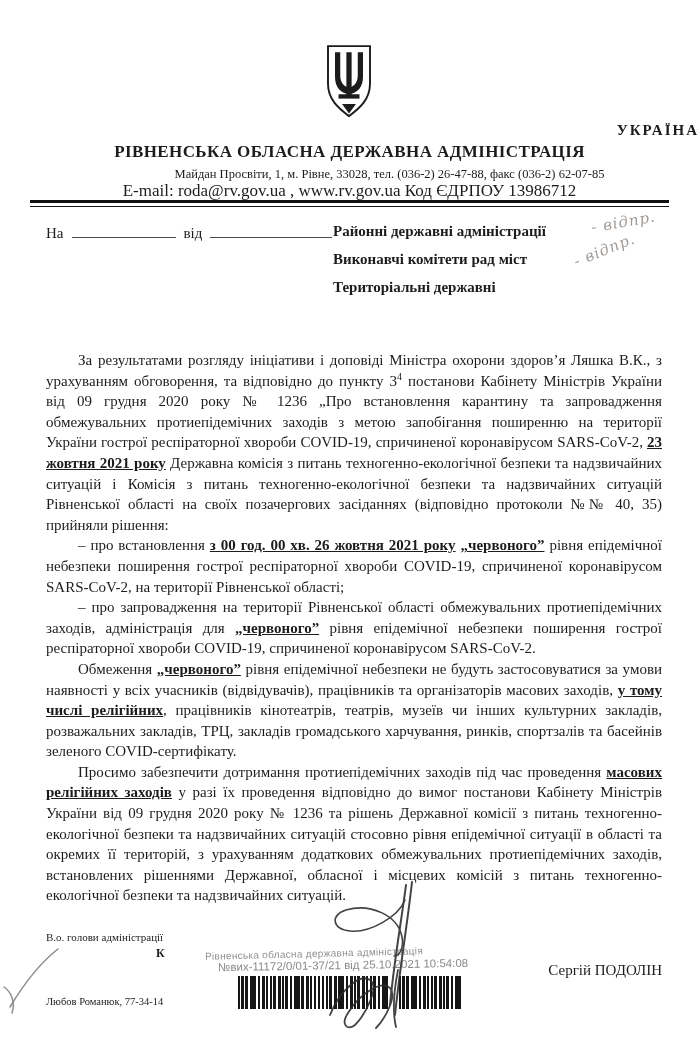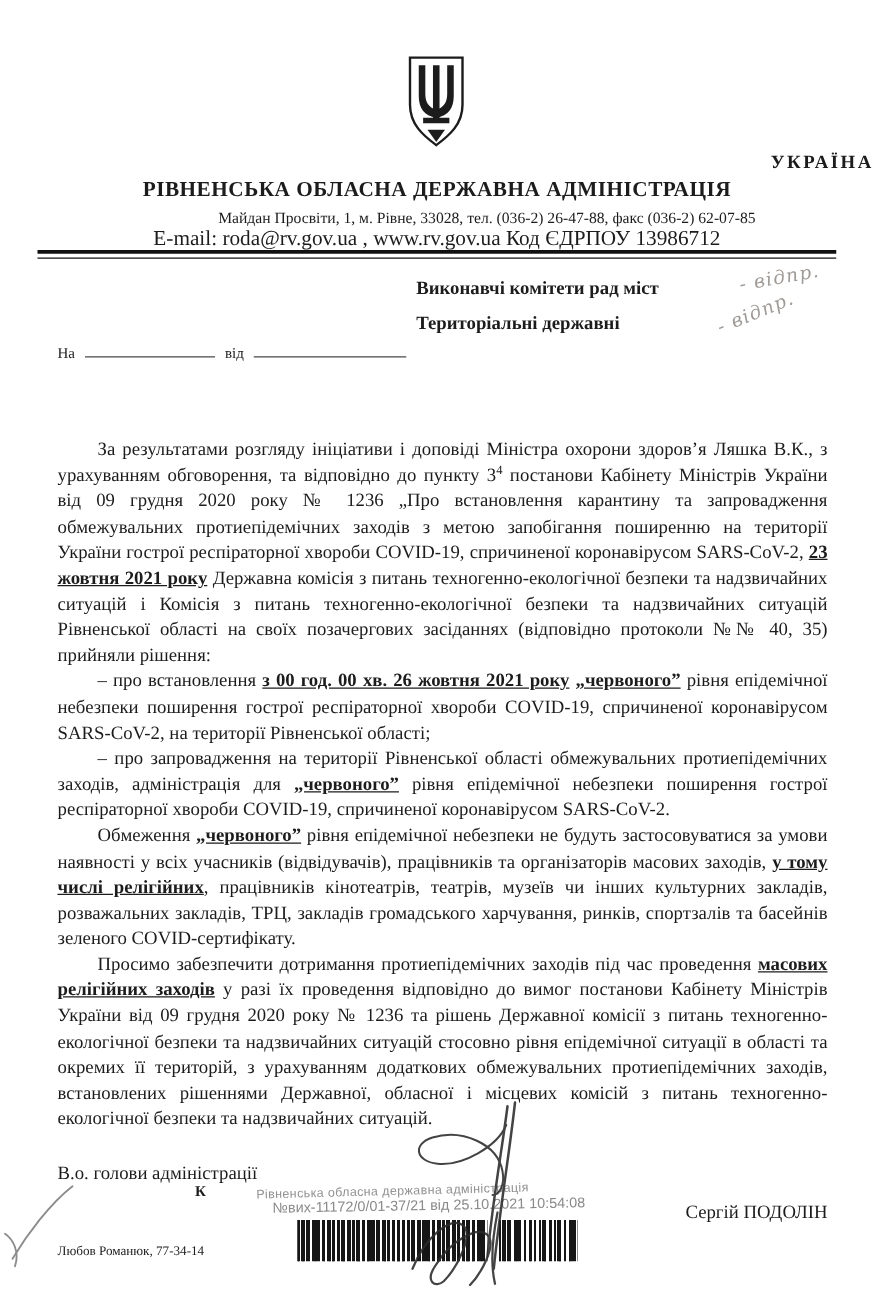--- a/index.html
+++ b/index.html
@@ -11,40 +11,40 @@
   
   .coat{top:42px;left:321px;width:56px;height:80px;}
   .country{top:122px;font-weight:bold;font-size:15px;letter-spacing:2px;text-align:right;}
   .orgname{top:142px;font-weight:bold;font-size:17px;letter-spacing:.4px;}
   .addrline{top:167px;font-size:12.5px;padding-left:40px;}
   .contactline{top:181px;font-size:17px;}
   .rule{top:200px;left:30px;width:639px;height:3px;
         border-top:3.5px solid #101010;border-bottom:1.2px solid #101010;}
 
   
-  .refline{top:224px;left:46px;font-size:12px;white-space:nowrap;margin-top:48px;}
+  .refline{top:224px;left:46px;font-size:15px;white-space:nowrap;}
   .blank{display:inline-block;height:13px;border-bottom:1px solid #4a4a4a;vertical-align:baseline;}
   .blank.b1{width:104px;margin:0 8px 0 8px;}
   .blank.b2{width:122px;margin-left:8px;}
   .addressees{top:217px;left:333px;width:330px;font-weight:bold;font-size:15px;line-height:28px;}
   .addr-item.just{text-align:justify;}
   .handnote{color:#a19b97;font-style:italic;font-size:15px;letter-spacing:1px;white-space:nowrap;
             font-family:"DejaVu Serif",serif;}
   .hn1{top:213px;left:591px;transform:rotate(-10deg);}
   .hn2{top:241px;left:572px;transform:rotate(-22deg);}
 
   
   .letter-body{top:350px;left:46px;width:616px;font-size:15px;line-height:20.6px;text-align:justify;}
   .letter-body p{margin:0;text-indent:32px;}
   .letter-body .b{font-weight:bold;}
   .letter-body .u{text-decoration:underline;}
   .letter-body sup{font-size:10px;line-height:0;}
 
   
-  .sigpos{top:931px;left:46px;font-size:15px;}
+  .sigpos{top:931px;left:46px;font-size:11px;}
   .signame{top:962px;right:37px;font-size:15px;text-align:center;}
   .kmark{top:946px;left:156px;font-size:12px;font-weight:bold;}
   .stamp-org{top:948px;left:205px;font-family:"Liberation Sans",sans-serif;font-size:10px;
              color:#909090;white-space:nowrap;letter-spacing:.3px;transform:rotate(-1.5deg);}
   .stamp-num{top:959px;left:218px;font-family:"Liberation Sans",sans-serif;font-size:11.5px;
              color:#8a8a8a;white-space:nowrap;transform:rotate(-1deg);}
   .barcode{top:976px;height:33px;
     background:
       repeating-linear-gradient(90deg,#161616 0 2px,rgba(0,0,0,0) 2px 4px),
       repeating-linear-gradient(90deg,#161616 0 1px,rgba(0,0,0,0) 1px 7px),
@@ -74,20 +74,21 @@
   <div class="abs ctr orgname">РІВНЕНСЬКА ОБЛАСНА ДЕРЖАВНА АДМІНІСТРАЦІЯ</div>
   <div class="abs ctr addrline">Майдан Просвіти, 1, м. Рівне, 33028, тел. (036-2) 26-47-88, факс (036-2) 62-07-85</div>
   <div class="abs ctr contactline">E-mail: roda@rv.gov.ua , www.rv.gov.ua Код ЄДРПОУ 13986712</div>
   <div class="abs rule"></div>
 
   <div class="abs refline">
     <span>На</span><span class="blank b1"></span><span>від</span><span class="blank b2"></span>
   </div>
 
   <div class="abs addressees">
+      <div class="addr-item">Районні державні адміністрації</div>
       <div class="addr-item">Виконавчі комітети рад міст</div>
       <div class="addr-item">Територіальні державні</div>
     </div>
   <span class="abs handnote hn1">- відпр.</span>
   <span class="abs handnote hn2">- відпр.</span>
 
   <div class="abs letter-body">
       <p><span>За результатами розгляду ініціативи і доповіді Міністра охорони здоров’я Ляшка В.К., з урахуванням обговорення, та відповідно до пункту 3</span><sup>4</sup><span> постанови Кабінету Міністрів України від 09 грудня 2020 року № 1236 „Про встановлення карантину та запровадження обмежувальних протиепідемічних заходів з метою запобігання поширенню на території України гострої респіраторної хвороби COVID-19, спричиненої коронавірусом SARS-CoV-2, </span><span class="b u">23 жовтня 2021 року</span><span> Державна комісія з питань техногенно-екологічної безпеки та надзвичайних ситуацій і Комісія з питань техногенно-екологічної безпеки та надзвичайних ситуацій Рівненської області на своїх позачергових засіданнях (відповідно протоколи №№ 40, 35) прийняли рішення:</span></p>
       <p><span>– про встановлення </span><span class="b u">з 00 год. 00 хв. 26 жовтня 2021 року</span><span> </span><span class="b u">„червоного”</span><span> рівня епідемічної небезпеки поширення гострої респіраторної хвороби COVID-19, спричиненої коронавірусом SARS-CoV-2, на території Рівненської області;</span></p>
       <p><span>– про запровадження на території Рівненської області обмежувальних протиепідемічних заходів, адміністрація для </span><span class="b u">„червоного”</span><span> рівня епідемічної небезпеки поширення гострої респіраторної хвороби COVID-19, спричиненої коронавірусом SARS-CoV-2.</span></p>

